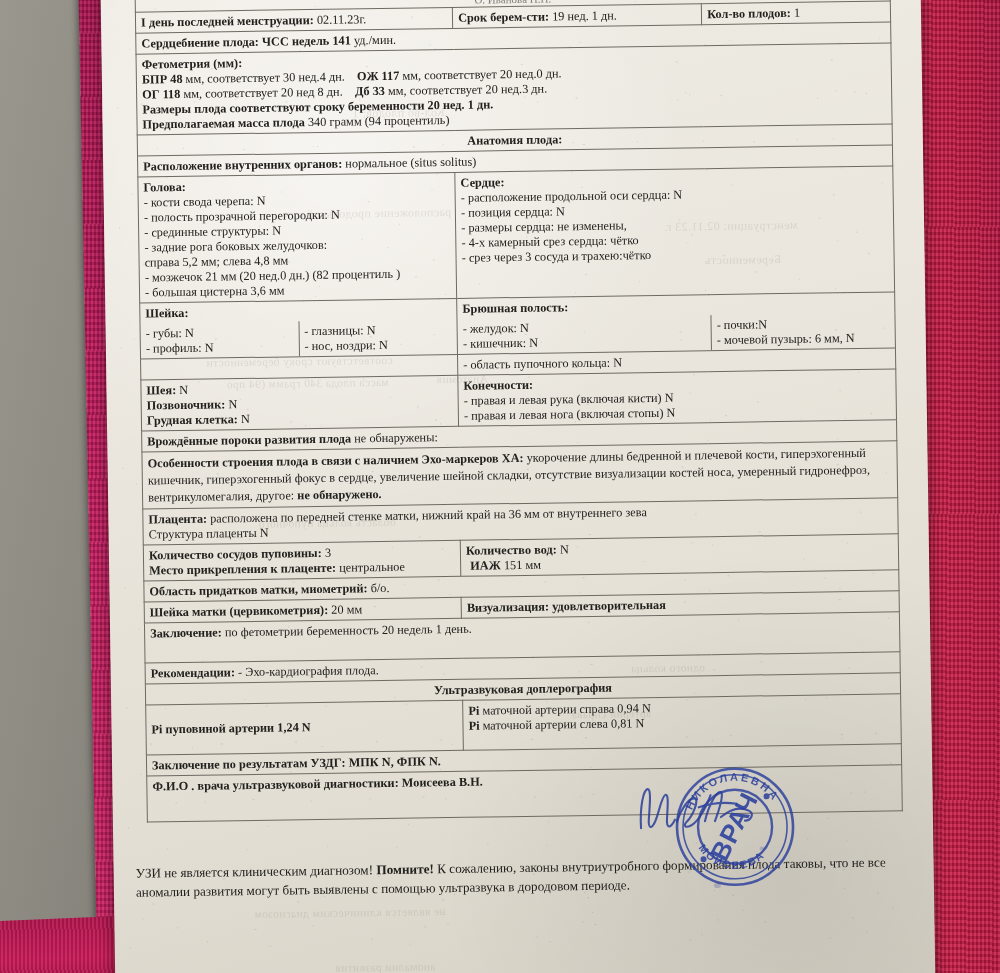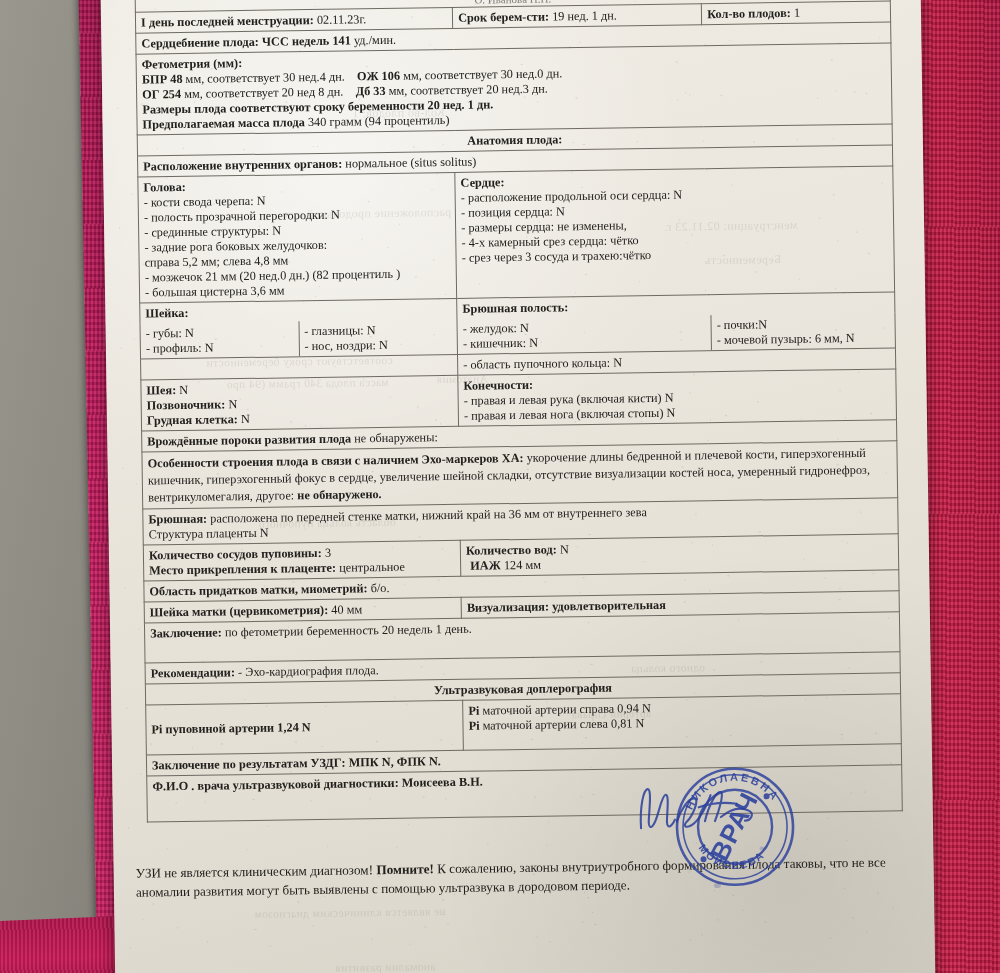--- a/index.html
+++ b/index.html
@@ -177,27 +177,27 @@
       <tr>
         <td colspan="3">
           <b class="sub">Фетометрия (мм):</b>
           <div class="sub">
             <b>БПР</b>
             <b>48</b>
             <span>мм, соответствует</span>
             <span>30 нед.4 дн.</span>
             &nbsp;&nbsp;
             <b>ОЖ</b>
-            <b>106</b>
+            <b>117</b>
             <span>мм, соответствует</span>
-            <span>30 нед.0 дн.</span>
+            <span>20 нед.0 дн.</span>
           </div>
           <div class="sub">
             <b>ОГ</b>
-            <b>254</b>
+            <b>118</b>
             <span>мм, соответствует</span>
             <span>20 нед 8 дн.</span>
             &nbsp;&nbsp;
             <b>Дб</b>
             <b>33</b>
             <span>мм, соответствует</span>
             <span>20 нед.3 дн.</span>
           </div>
           <b class="sub">Размеры плода соответствуют сроку беременности 20 нед. 1 дн.</b>
           <div class="sub">
@@ -320,54 +320,54 @@
 
       <tr>
         <td colspan="3" style="line-height:1.38">
           <b>Особенности строения плода в связи с наличием Эхо-маркеров ХА:</b><span> укорочение длины бедренной и плечевой кости, гиперэхогенный кишечник, гиперэхогенный фокус в сердце, увеличение шейной складки, отсутствие визуализации костей носа, умеренный гидронефроз, вентрикуломегалия, другое:</span><b> не обнаружено.</b>
         </td>
       </tr>
 
       <tr>
         <td colspan="3">
           <div class="sub">
-            <b>Брюшная:</b><span> расположена по передней стенке  матки,  нижний край  на 36 мм от   внутреннего зева</span>
+            <b>Плацента:</b><span> расположена по передней стенке  матки,  нижний край  на 36 мм от   внутреннего зева</span>
           </div>
           <span class="sub">Структура плаценты N</span>
         </td>
       </tr>
 
       <tr>
         <td style="width:42%">
           <div class="sub">
             <b>Количество сосудов пуповины:</b><span> 3</span>
           </div>
           <div class="sub">
             <b>Место прикрепления к плаценте:</b><span> центральное</span>
           </div>
         </td>
         <td colspan="2">
           <div class="sub">
             <b>Количество вод:</b><span> N</span>
           </div>
           <div class="sub pad">
-            <b>ИАЖ</b><span>  124 мм</span>
+            <b>ИАЖ</b><span>  151 мм</span>
           </div>
         </td>
       </tr>
 
       <tr>
         <td colspan="3">
           <b>Область придатков матки, миометрий:</b><span> б/о.</span>
         </td>
       </tr>
 
       <tr>
         <td style="width:42%">
-          <b>Шейка матки (цервикометрия):</b><span> 40  мм</span>
+          <b>Шейка матки (цервикометрия):</b><span> 20  мм</span>
         </td>
         <td colspan="2">
           <b>Визуализация:</b><b> удовлетворительная</b>
         </td>
       </tr>
 
       <tr>
         <td colspan="3" style="height:34px">
           <b>Заключение:</b><span> по фетометрии беременность 20  недель 1 день.</span>
         </td>

